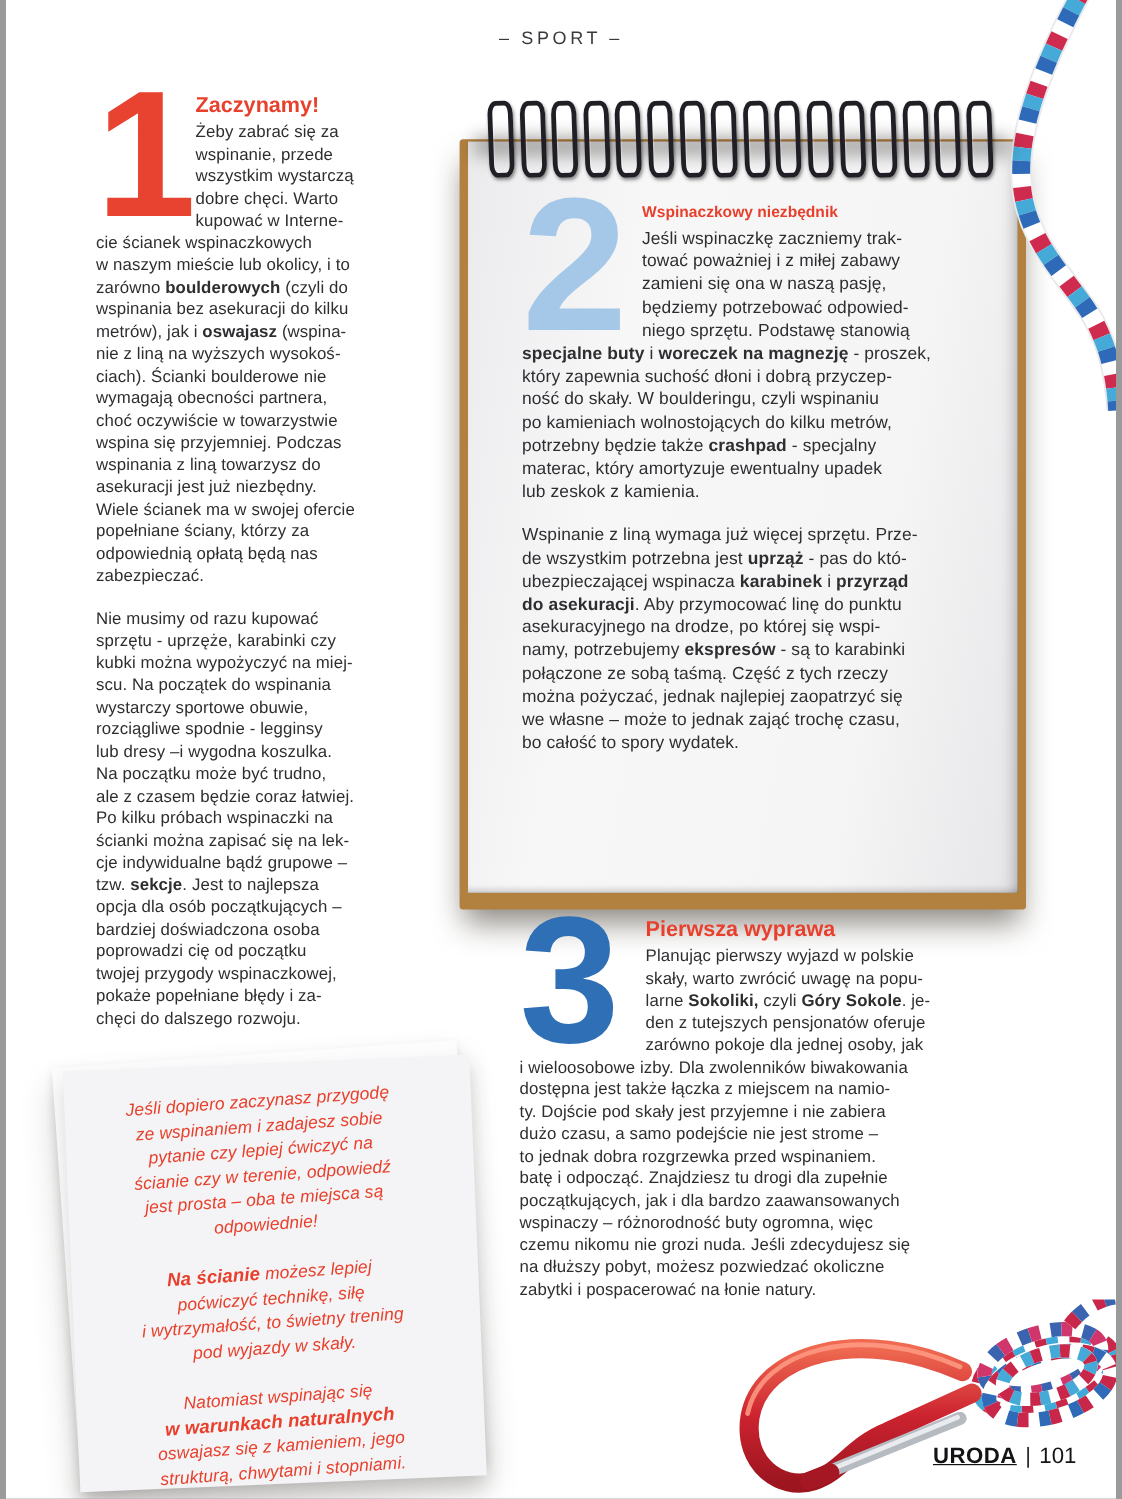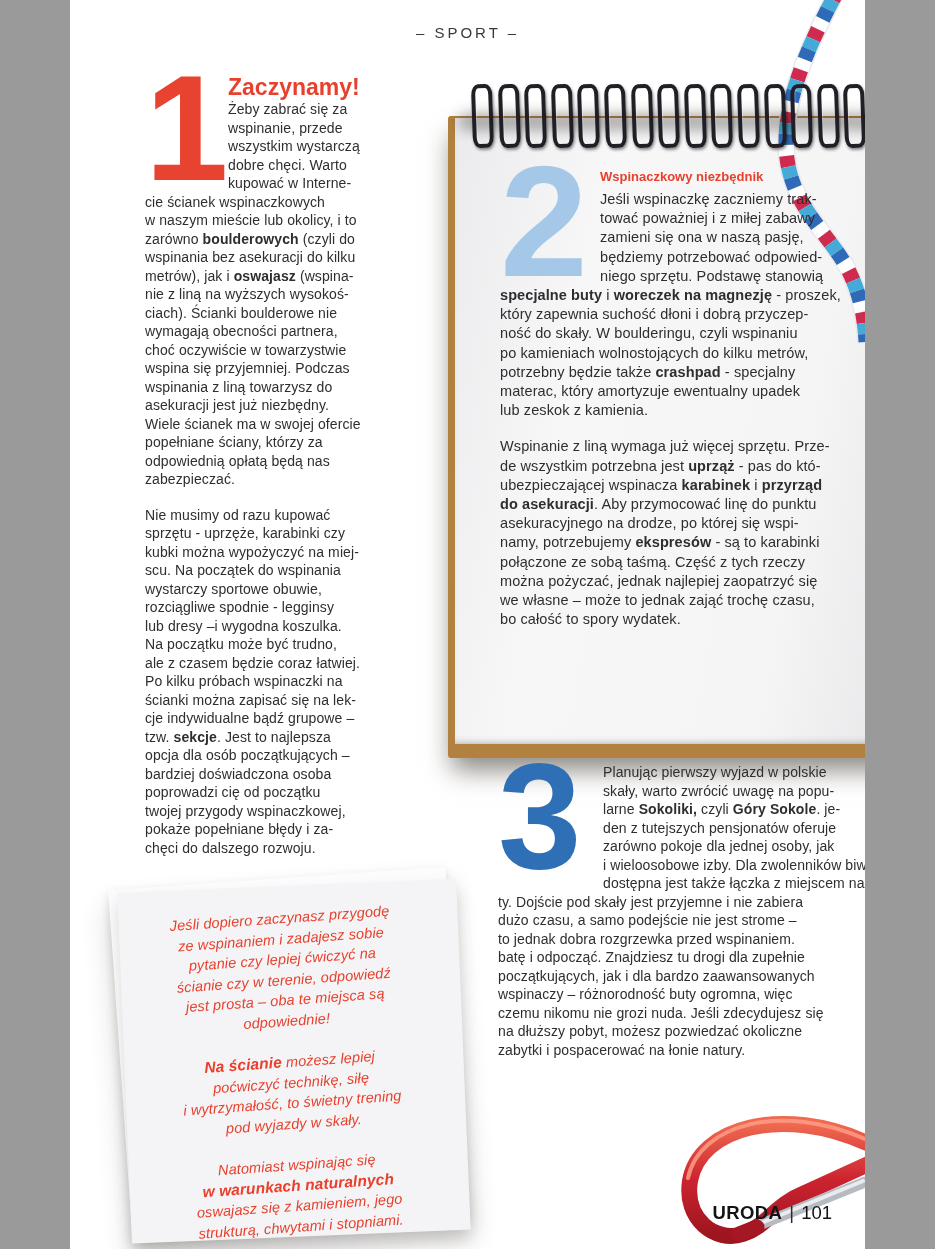--- a/index.html
+++ b/index.html
@@ -1,21 +1,21 @@
 <!DOCTYPE html>
 <html style="--accent-red: #e8402c; --numeral-red: #e84330; --numeral-light-blue: #a6c8e8; --numeral-blue: #2f6fb6; --body-text: #2f2d30;"><head>
 <meta charset="utf-8">
 <style>
   html,body{margin:0;padding:0;background:#9a9a9a;}
-  .page{position:relative;width:795px;height:1249px;background:#ffffff;overflow:hidden;
+  .page{position:relative;width:925px;height:1249px;background:#ffffff;overflow:hidden;
         font-family:"Liberation Sans",sans-serif;color:var(--body-text,#2f2d30);margin:0 auto;}
   .header{position:absolute;top:24px;left:0;right:0;text-align:center;font-size:15px;
           letter-spacing:3px;color:#3a383c;}
   
-  .hd{font-size:23px;font-weight:700;color:var(--accent-red,#e8402c);line-height:22px;margin:0 0 2px 0;}
+  .hd{font-size:18px;font-weight:700;color:var(--accent-red,#e8402c);line-height:22px;margin:0 0 2px 0;}
   .para{font-size:14px;line-height:18.5px;letter-spacing:.1px;}
   .para + .para{margin-top:17px;}
   .ln{white-space:nowrap;}
   .b{font-weight:700;}
   .num{float:left;font-weight:700;text-align:left;}
   
   .sec1{position:absolute;left:75px;top:76px;width:254px;}
   .sec1 .num{width:78px;height:112px;margin-right:5px;font-size:150px;line-height:104px;
              color:var(--numeral-red,#e84330);}
   
@@ -48,21 +48,21 @@
   .card::before{content:"";position:absolute;left:4px;right:-5px;top:8px;bottom:-7px;background:#f4f4f6;
         transform:rotate(1.6deg);z-index:-1;box-shadow:0 10px 16px rgba(60,55,50,.18);}
   .card .para{font-style:italic;color:var(--accent-red,#e8402c);text-align:center;
         font-size:14.5px;line-height:20.5px;}
   .card .para + .para{margin-top:21px;}
   .card .ln{white-space:normal;}
   .card .b{font-size:15.5px;}
   
   .footer{position:absolute;right:33px;bottom:25px;font-size:18.5px;color:#141416;display:flex;
           align-items:baseline;gap:7px;z-index:10;}
-  .footer .mag{font-weight:700;letter-spacing:.4px;}
+  .footer .mag{font-weight:700;letter-spacing:.4px;text-decoration:underline;}
   .footer .sep{color:#2a2a2c;}
   
   .rope-top{position:absolute;top:0;right:0;width:160px;height:344px;z-index:1;}
   .carabiner{position:absolute;left:585px;bottom:0;width:350px;height:166px;z-index:5;}
 </style>
 </head>
 <body>
 
 <div class="page">
 
@@ -176,20 +176,21 @@
           <div class="ln"><span>połączone ze sobą taśmą. Część z tych rzeczy</span></div>
           <div class="ln"><span>można pożyczać, jednak najlepiej zaopatrzyć się</span></div>
           <div class="ln"><span>we własne – może to jednak zająć trochę czasu,</span></div>
           <div class="ln"><span>bo całość to spory wydatek.</span></div>
         </div>
     </div>
   </div>
 
   <section class="sec3">
     <div class="num">3</div>
+    <h2 class="hd">Pierwsza wyprawa</h2>
     <div class="para">
         <div class="ln"><span>Planując pierwszy wyjazd w polskie</span></div>
         <div class="ln"><span>skały, warto zwrócić uwagę na popu-</span></div>
         <div class="ln"><span>larne </span><span class="b">Sokoliki,</span><span> czyli </span><span class="b">Góry Sokole</span><span>. je-</span></div>
         <div class="ln"><span>den z tutejszych pensjonatów oferuje</span></div>
         <div class="ln"><span>zarówno pokoje dla jednej osoby, jak</span></div>
         <div class="ln"><span>i wieloosobowe izby. Dla zwolenników biwakowania</span></div>
         <div class="ln"><span>dostępna jest także łączka z miejscem na namio-</span></div>
         <div class="ln"><span>ty. Dojście pod skały jest przyjemne i nie zabiera</span></div>
         <div class="ln"><span>dużo czasu, a samo podejście nie jest strome –</span></div>

